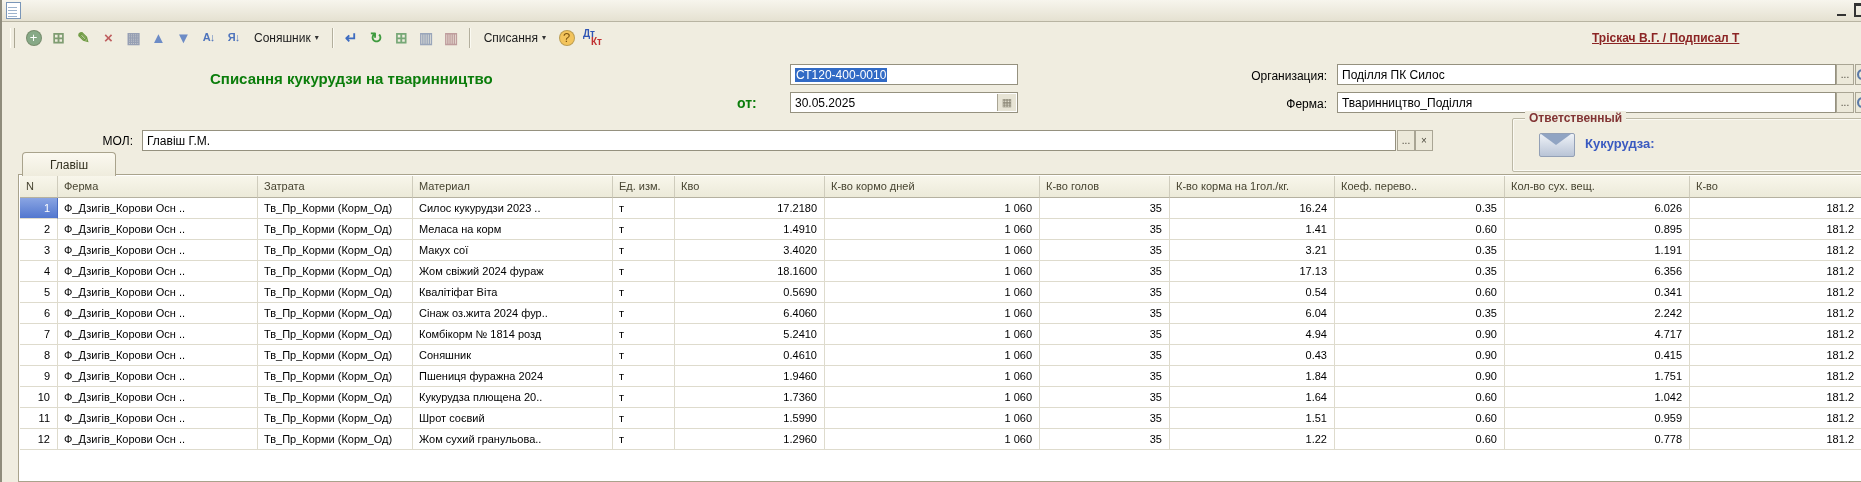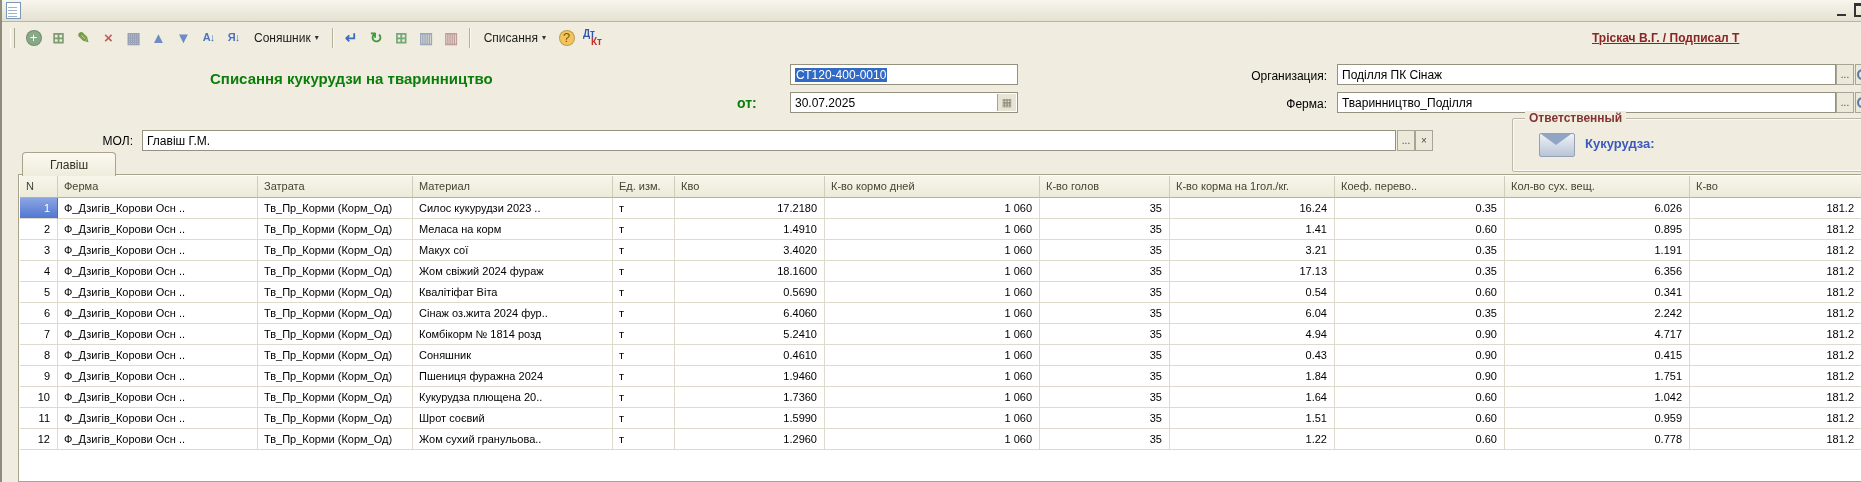--- a/index.html
+++ b/index.html
@@ -154,26 +154,26 @@
   </div>
 <div class="user-link">Тріскач В.Г.  /  Подписал Т</div>
 
 <div class="doc-title">Списання кукурудзи на тваринництво</div>
 
 <div class="field num-field">
   <span class="selected">СТ120-400-0010</span>
 </div>
 <div class="date-label">от:</div>
 <div class="field date-field">
-  <span>30.07.2025</span>
+  <span>30.05.2025</span>
   <span class="cal-btn">▦</span>
 </div>
 
 <div class="lbl right org-label">Организация:</div>
-<div class="field org-field">Поділля ПК Сінаж</div>
+<div class="field org-field">Поділля ПК Силос</div>
 <div class="mini-btn" style="left:1836px;top:64px;">...</div>
 <div class="mini-btn search-sliver" style="left:1855px;top:64px;">
     <i></i>
   </div>
 
 <div class="lbl right branch-label">Ферма:</div>
 <div class="field branch-field">Тваринництво_Поділля</div>
 <div class="mini-btn" style="left:1836px;top:92px;">...</div>
 <div class="mini-btn search-sliver" style="left:1855px;top:92px;">
     <i></i>

